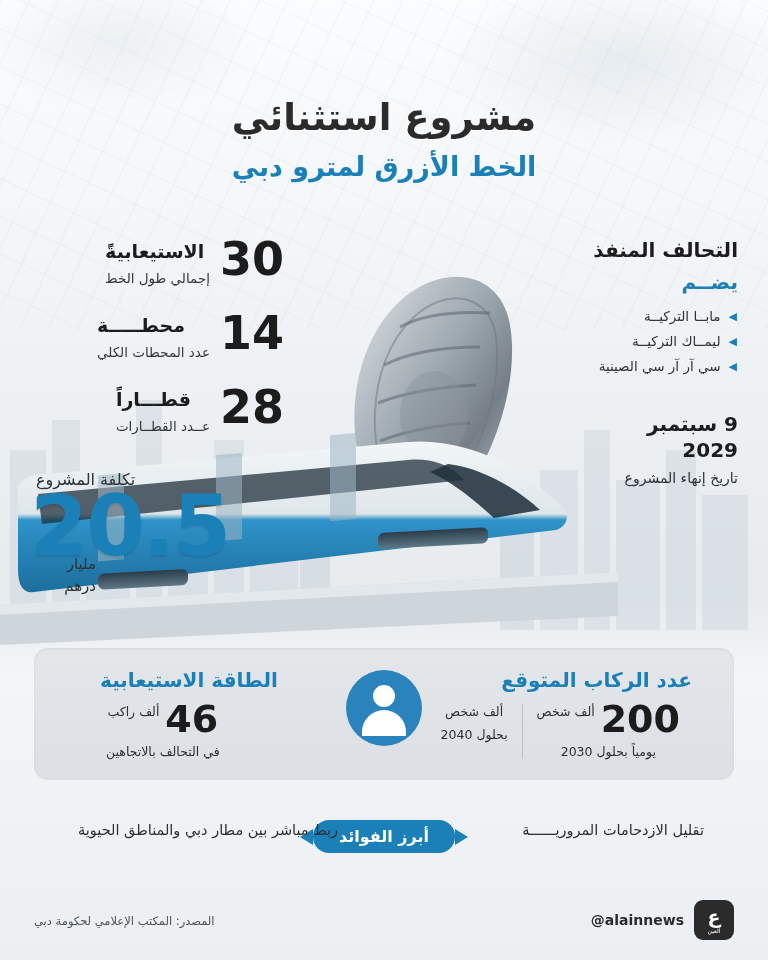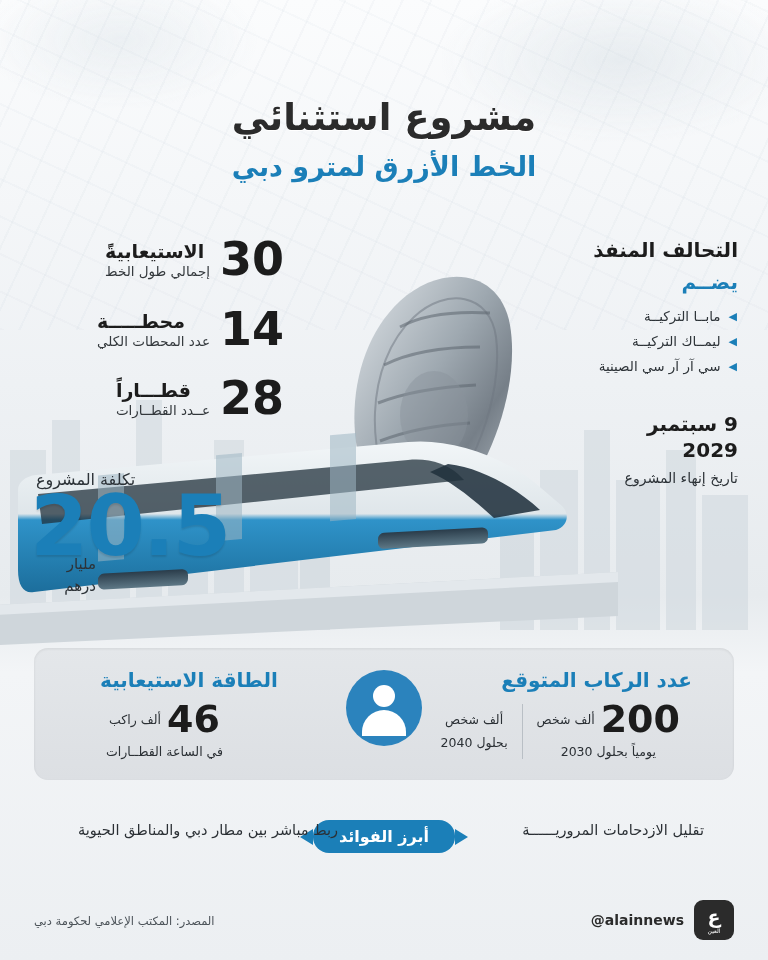--- a/index.html
+++ b/index.html
@@ -41,21 +41,21 @@
 
   
   .stats { position: absolute; top: 238px; right: 470px; width: 250px; }
   .stat { display: flex; align-items: flex-start; justify-content: flex-start; margin-bottom: 26px; }
   .stat .num {
     font-size: 46px; font-weight: bold; color: #1c1c1c; line-height: .95;
     min-width: 78px; text-align: left; direction: ltr;
   }
   .stat .txt { margin-right: 10px; text-align: left; padding-top: 2px; }
   .stat .unit { font-size: 19px; font-weight: bold; color: #1c1c1c; letter-spacing: 2px; }
-  .stat .desc { font-size: 13.5px; color: #33383c; margin-top: 1px; letter-spacing: 1px; }
+  .stat .desc { font-size: 13.5px; color: #33383c; margin-top: 8px; letter-spacing: 1px; }
 
   
   .cost { position: absolute; top: 470px; right: 408px; width: 330px; text-align: left; }
   .cost .label { font-size: 16px; color: #2d3338; text-align: left; padding-left: 6px; }
   .cost .big {
     font-size: 84px; font-weight: bold; color: #1b7fb8; line-height: .9;
     letter-spacing: -2px; direction: ltr; text-align: left;
     text-shadow: 0 2px 2px rgba(0,0,0,.12);
   }
   .cost .unit2 {
@@ -93,21 +93,21 @@
   .person-icon .head { position: absolute; left: 50%; top: 15px; transform: translateX(-50%);
     width: 22px; height: 22px; border-radius: 50%; background: #fff; }
   .person-icon .body { position: absolute; left: 50%; top: 40px; transform: translateX(-50%);
     width: 44px; height: 26px; border-radius: 22px 22px 0 0; background: #fff; }
 
   .pair { position: absolute; top: 52px; display: flex; align-items: flex-start; }
   .pair.right { right: 40px; }
   .pair.left  { left: 58px; }
   .cell { text-align: center; padding: 0 14px; }
   .cell .n { font-size: 38px; font-weight: bold; color: #1c1c1c; line-height: 1; direction: ltr; }
-  .cell .u { font-size: 12.5px; color: #2b3035; margin-top: 12px; line-height: 1.35; }
+  .cell .u { font-size: 12.5px; color: #2b3035; margin-top: 4px; line-height: 1.35; }
   .cell .sub { font-size: 12.5px; color: #2b3035; margin-top: 6px; }
   .nrow { display: flex; align-items: flex-start; justify-content: center; gap: 6px; }
   .divider-v { width: 1px; background: #b9bfc5; align-self: stretch; margin-top: 4px; }
 
   
   .benefits { position: absolute; left: 34px; right: 34px; top: 812px; height: 62px; }
   .pill {
     position: absolute; left: 50%; top: 8px; transform: translateX(-50%);
     background: #1b7fb8; color: #fff; font-size: 16px; font-weight: bold;
     padding: 7px 26px; border-radius: 16px; white-space: nowrap;
@@ -301,21 +301,21 @@
         <div class="sub">بحلول 2040</div>
       </div>
     </div>
 
     <div class="pair left">
       <div class="cell">
         <div class="nrow">
           <div class="n">46</div>
           <div class="u">ألف راكب</div>
         </div>
-        <div class="sub">في الساعة القطــارات</div>
+        <div class="sub">في التحالف بالاتجاهين</div>
       </div>
     </div>
   </div>
 
   <div class="benefits">
     <div class="ben-text r">تقليل الازدحامات المروريــــــة</div>
     <div class="pill">أبرز الفوائد</div>
     <div class="ben-text l">ربط مباشر بين مطار دبي والمناطق الحيوية</div>
   </div>
 

